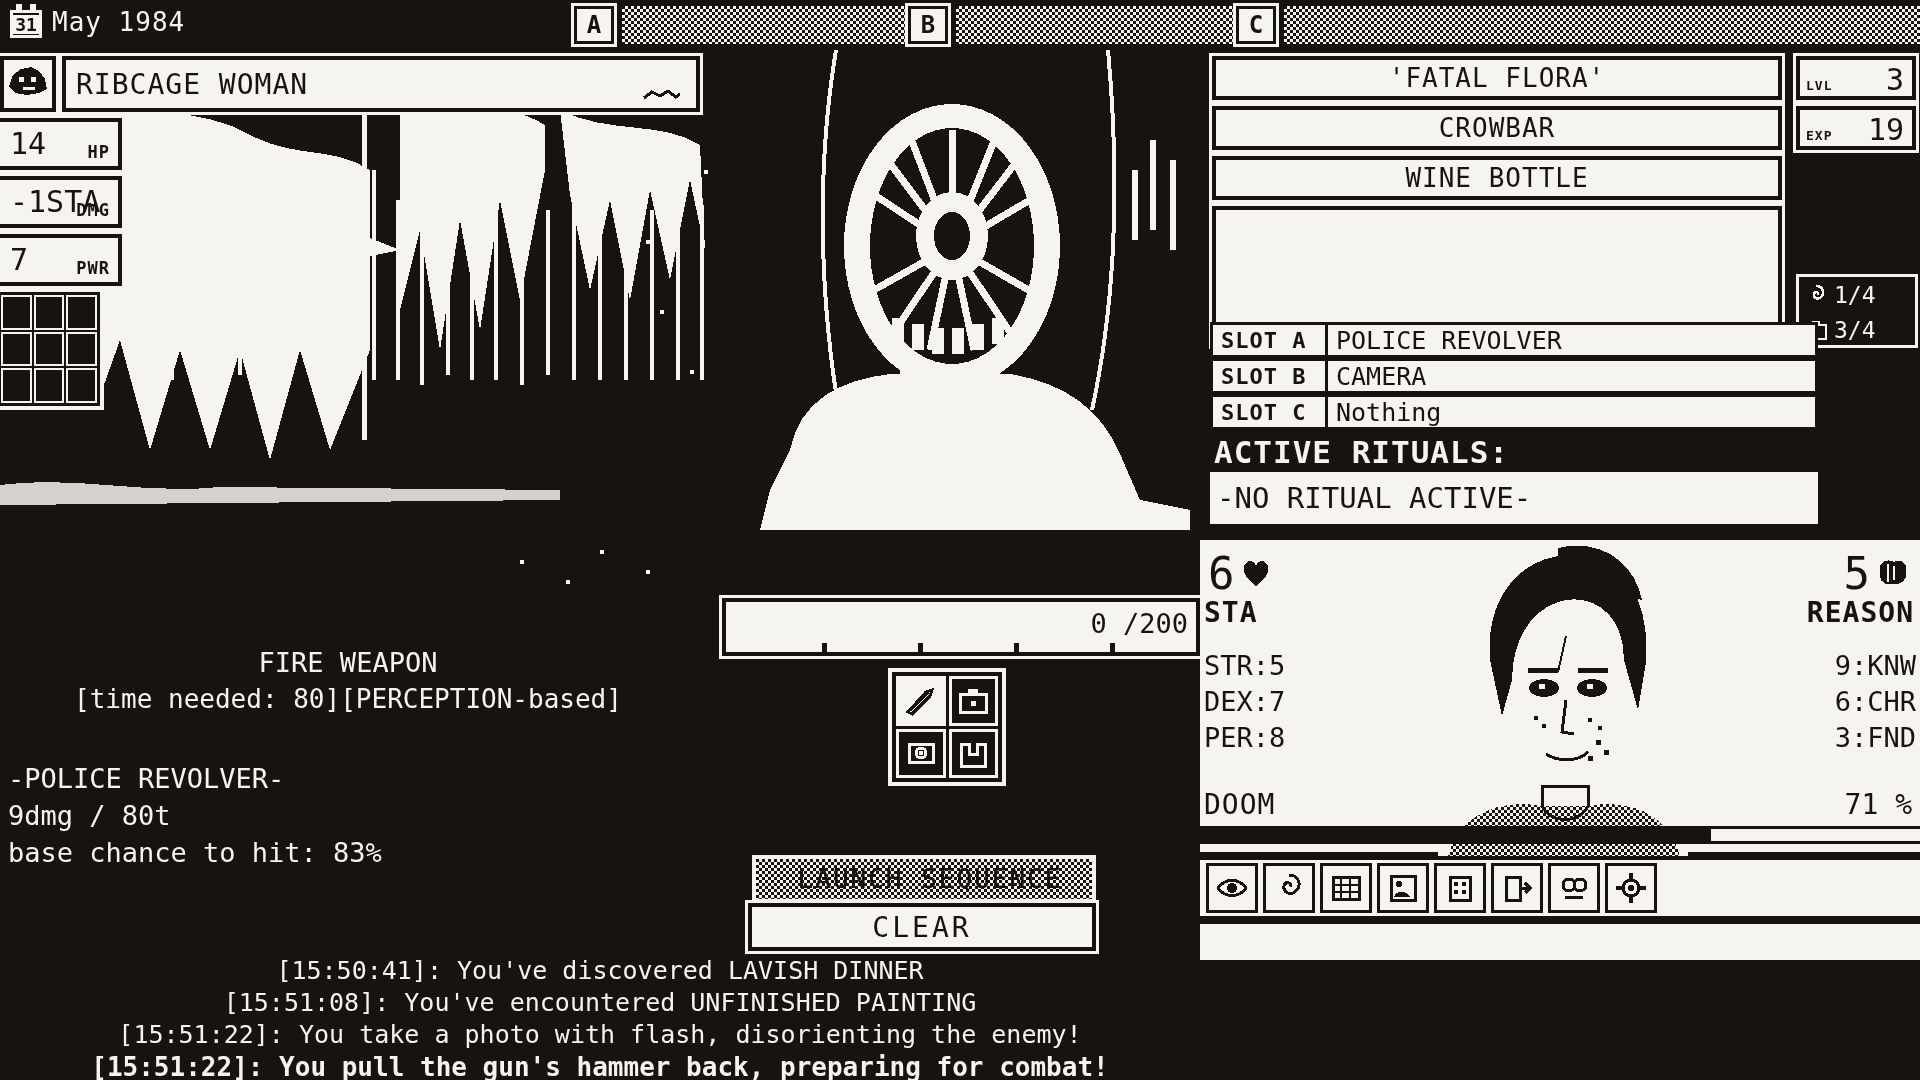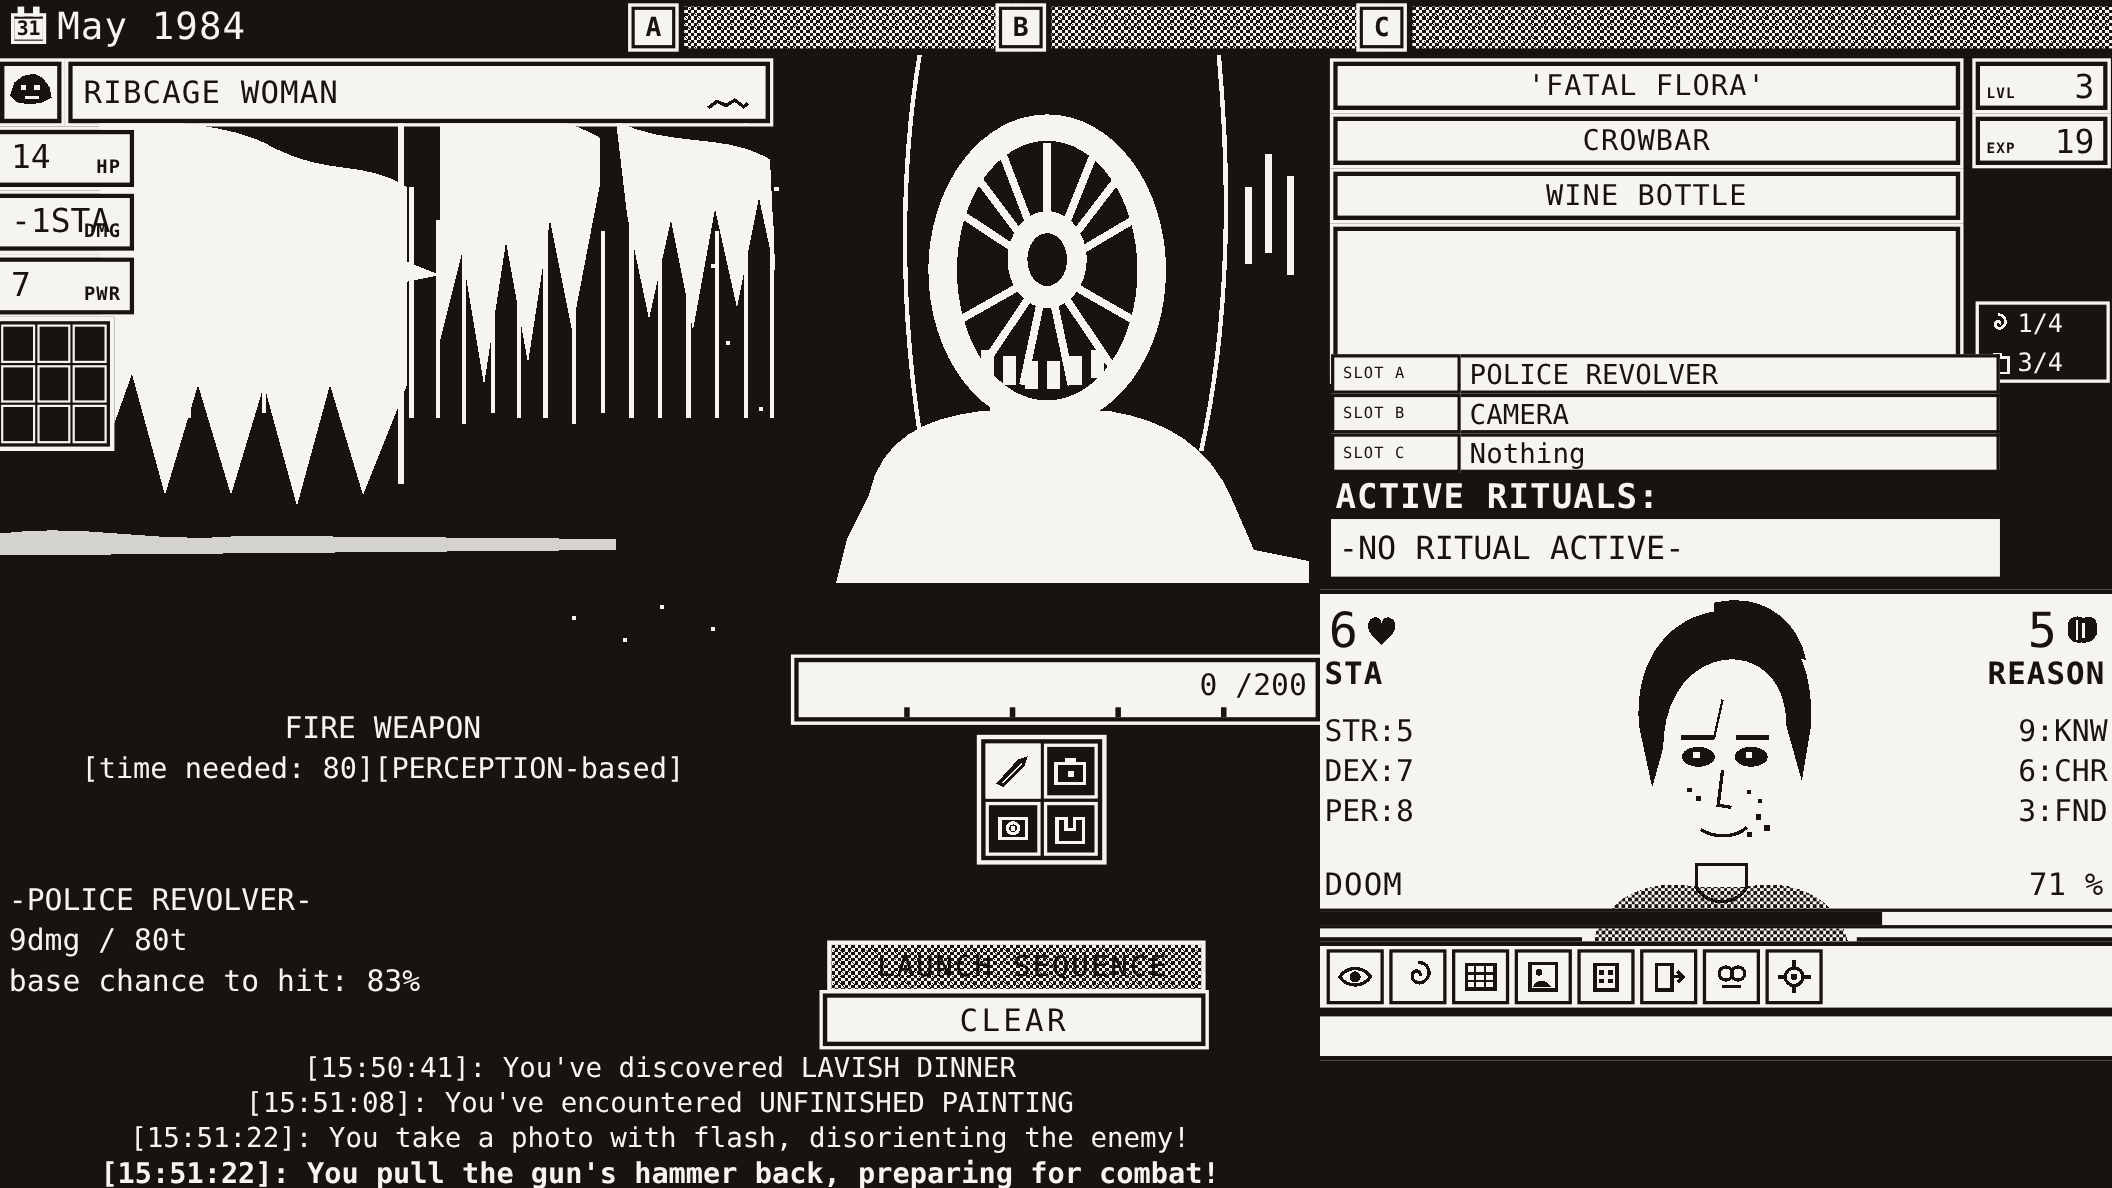--- a/index.html
+++ b/index.html
@@ -27,21 +27,21 @@
 
   
   #topbar{position:absolute;left:0;top:0;width:1920px;height:50px;background:var(--ink);}
   #date-group{position:absolute;left:8px;top:4px;display:flex;align-items:center;gap:8px;}
   #cal-icon{width:36px;height:36px;position:relative;}
   #cal-icon .body{position:absolute;left:2px;top:6px;width:32px;height:28px;border:3px solid var(--paper);}
   #cal-icon .ring{position:absolute;top:0;width:6px;height:9px;background:var(--paper);}
   #cal-icon .r1{left:8px;} #cal-icon .r2{left:22px;}
   #cal-icon .num{position:absolute;left:5px;top:11px;width:26px;height:19px;background:var(--paper);color:var(--ink);
         font-size:18px;line-height:19px;text-align:center;font-weight:bold;}
-  #date-text{font-size:34px;letter-spacing:1px;}
+  #date-text{font-size:26px;letter-spacing:1px;}
 
   .tabslot{position:absolute;top:6px;height:38px;display:flex;align-items:stretch;}
   .tabslot .key{width:40px;background:var(--paper);color:var(--ink);border:3px solid var(--ink);
        outline:3px solid var(--paper);font-size:24px;font-weight:bold;display:flex;align-items:center;justify-content:center;}
   .tabslot .bar{height:38px;margin-left:8px;}
   #tabA{left:574px;} #tabB{left:908px;} #tabC{left:1236px;}
   #tabA .bar{width:310px;} #tabB .bar{width:300px;} #tabC .bar{width:672px;}
 
   
   #enemy-portrait{position:absolute;left:0;top:56px;width:56px;height:56px;
@@ -68,21 +68,21 @@
   #grid3 div{background:var(--ink);border:2px solid var(--paper);}
 
   
   #scene{position:absolute;left:0;top:50px;width:1200px;height:560px;background:var(--ink);overflow:hidden;}
   #scene svg{position:absolute;left:0;top:0;}
 
   
   #action-block{position:absolute;left:8px;top:645px;width:680px;color:var(--paper);text-align:center;}
   #action-block .t1{font-size:27px;letter-spacing:0px;line-height:36px;}
   #action-block .t2{font-size:26px;line-height:36px;}
-  #weapon-block{position:absolute;left:8px;top:760px;width:700px;color:var(--paper);margin-top:40px;}
+  #weapon-block{position:absolute;left:8px;top:760px;width:700px;color:var(--paper);}
   #weapon-block div{font-size:27px;line-height:37px;}
 
   
   #progress-bar{position:absolute;left:722px;top:598px;width:478px;height:58px;
        background:var(--paper);border:4px solid var(--ink);outline:3px solid var(--paper);}
   #progress-bar .ticks{position:absolute;left:0;bottom:0;width:100%;height:9px;}
   #progress-bar .ticks i{position:absolute;bottom:0;width:5px;height:9px;background:var(--ink);}
   #progress-bar .pval{position:absolute;right:8px;top:6px;color:var(--ink);font-size:27px;}
 
   
@@ -135,21 +135,21 @@
   #ammo-box{position:absolute;left:596px;top:224px;width:122px;height:74px;background:var(--ink);
        color:var(--paper);border:3px solid var(--paper);}
   #ammo-box .r{display:flex;align-items:center;gap:5px;height:35px;padding-left:4px;}
   #ammo-box svg{width:26px;height:26px;}
   #ammo-box .t{font-size:23px;}
 
   
   #slots{position:absolute;left:10px;top:272px;width:608px;}
   #slots .sr{display:flex;height:36px;}
   #slots .k{width:118px;background:var(--paper);color:var(--ink);border:3px solid var(--ink);
-       font-size:14px;font-weight:normal;display:flex;align-items:center;padding-left:8px;letter-spacing:1px;}
+       font-size:22px;font-weight:bold;display:flex;align-items:center;padding-left:8px;letter-spacing:1px;}
   #slots .v{flex:1;background:var(--paper);color:var(--ink);border:3px solid var(--ink);border-left:0;
        font-size:25px;display:flex;align-items:center;padding-left:8px;}
 
   #rituals-hdr{position:absolute;left:10px;top:382px;width:608px;height:40px;background:var(--ink);
        color:var(--paper);font-size:31px;font-weight:bold;letter-spacing:1px;display:flex;align-items:center;padding-left:4px;}
   #rituals-body{position:absolute;left:10px;top:422px;width:608px;height:52px;background:var(--paper);
        color:var(--ink);border:3px solid var(--paper);font-size:29px;display:flex;align-items:center;padding-left:4px;}
 
   
   #charblock{position:absolute;left:0px;top:486px;width:720px;height:316px;background:var(--paper);

